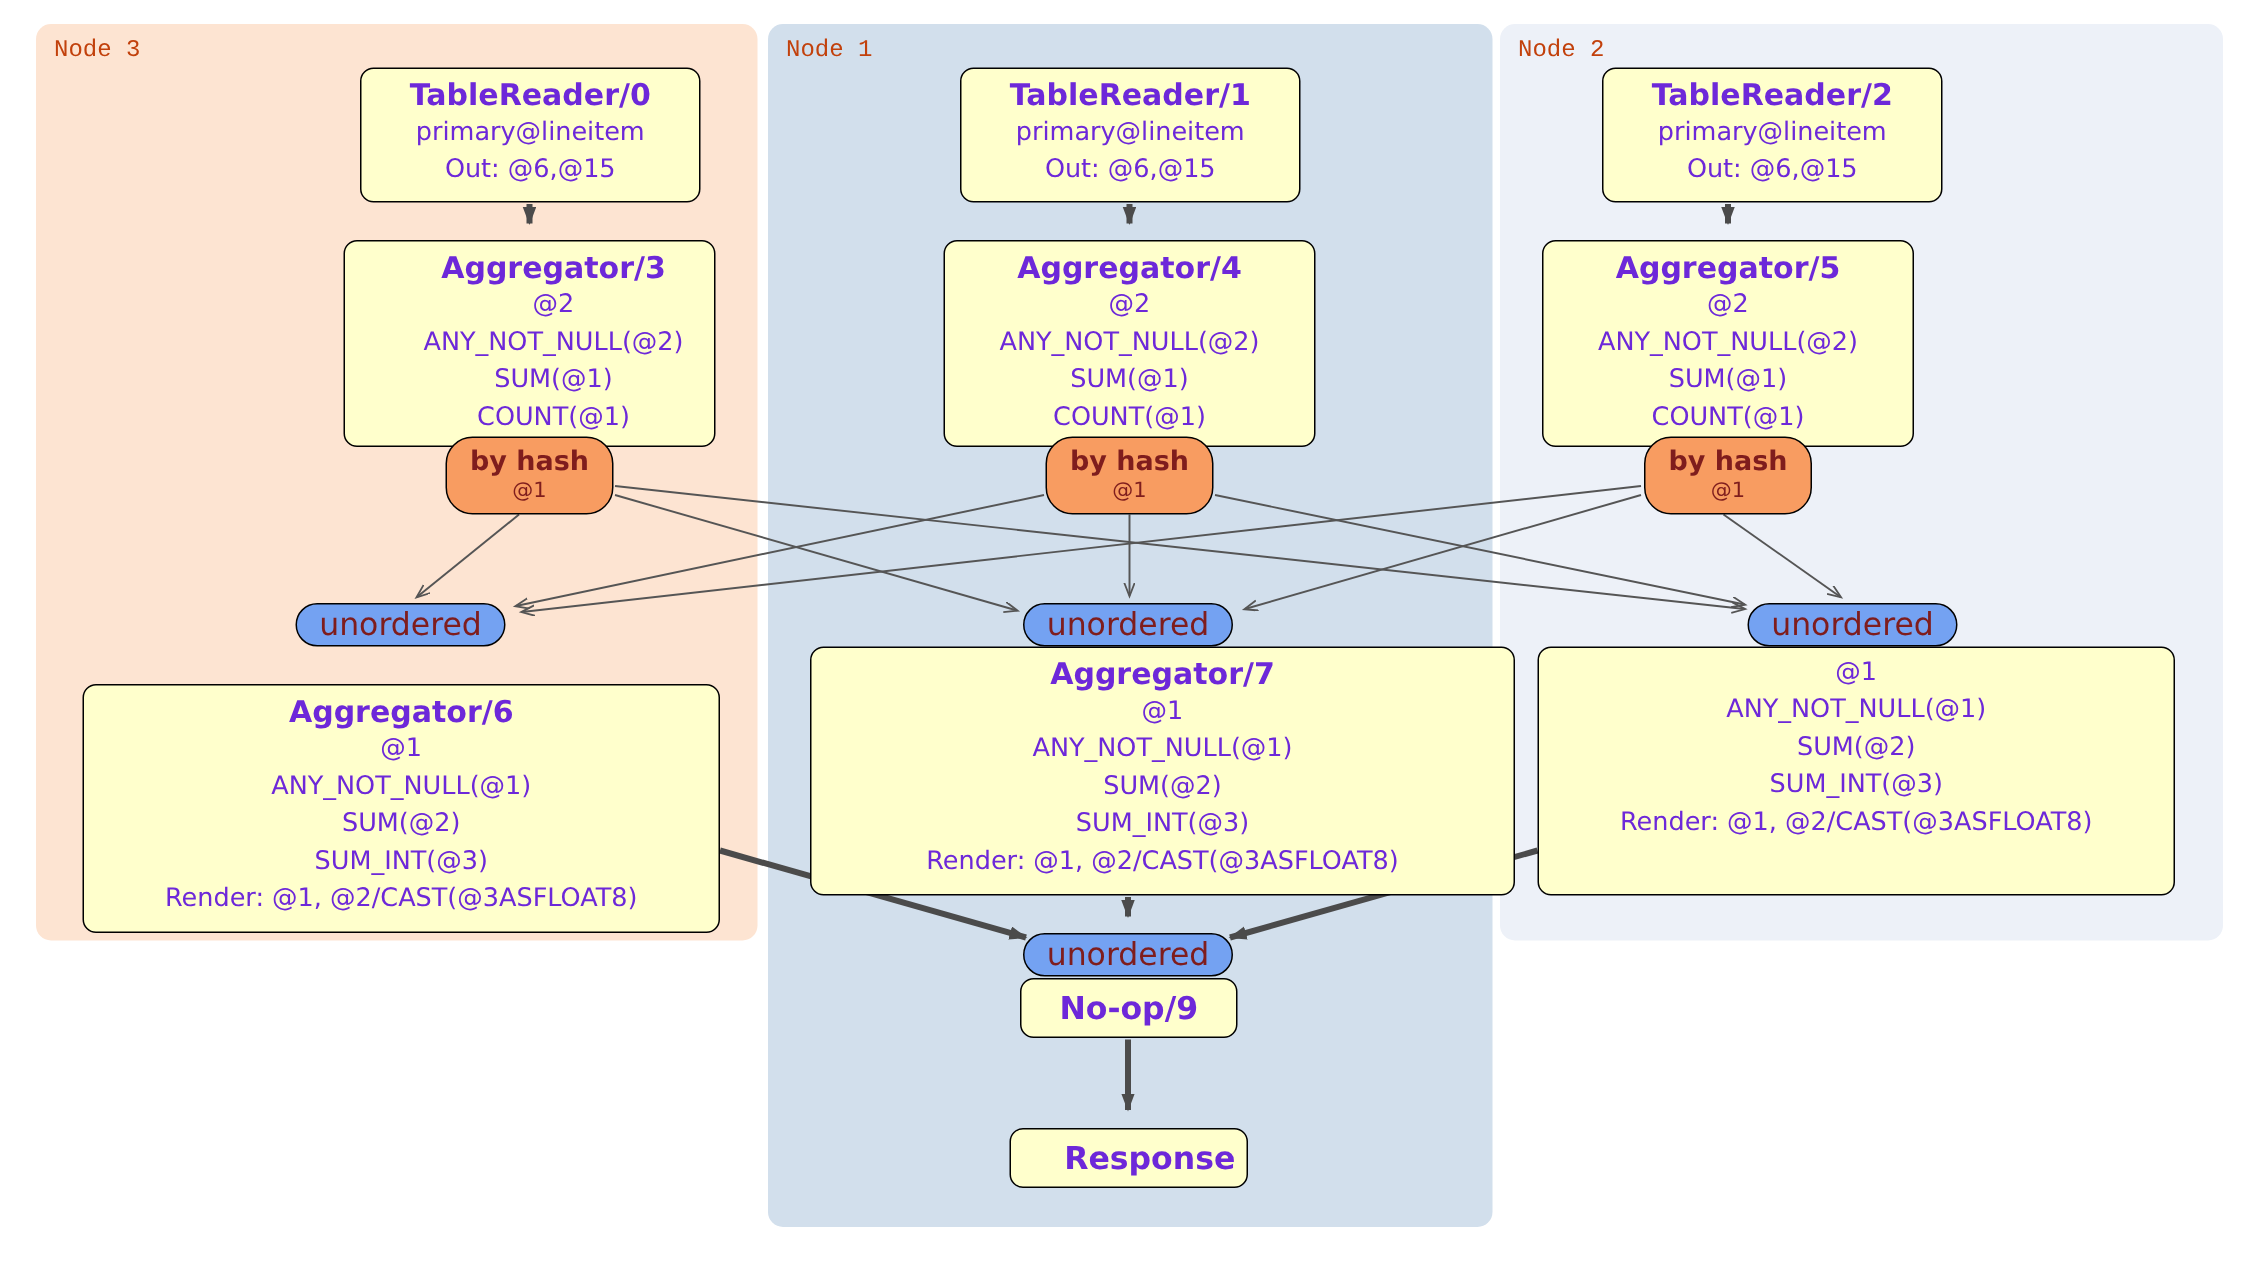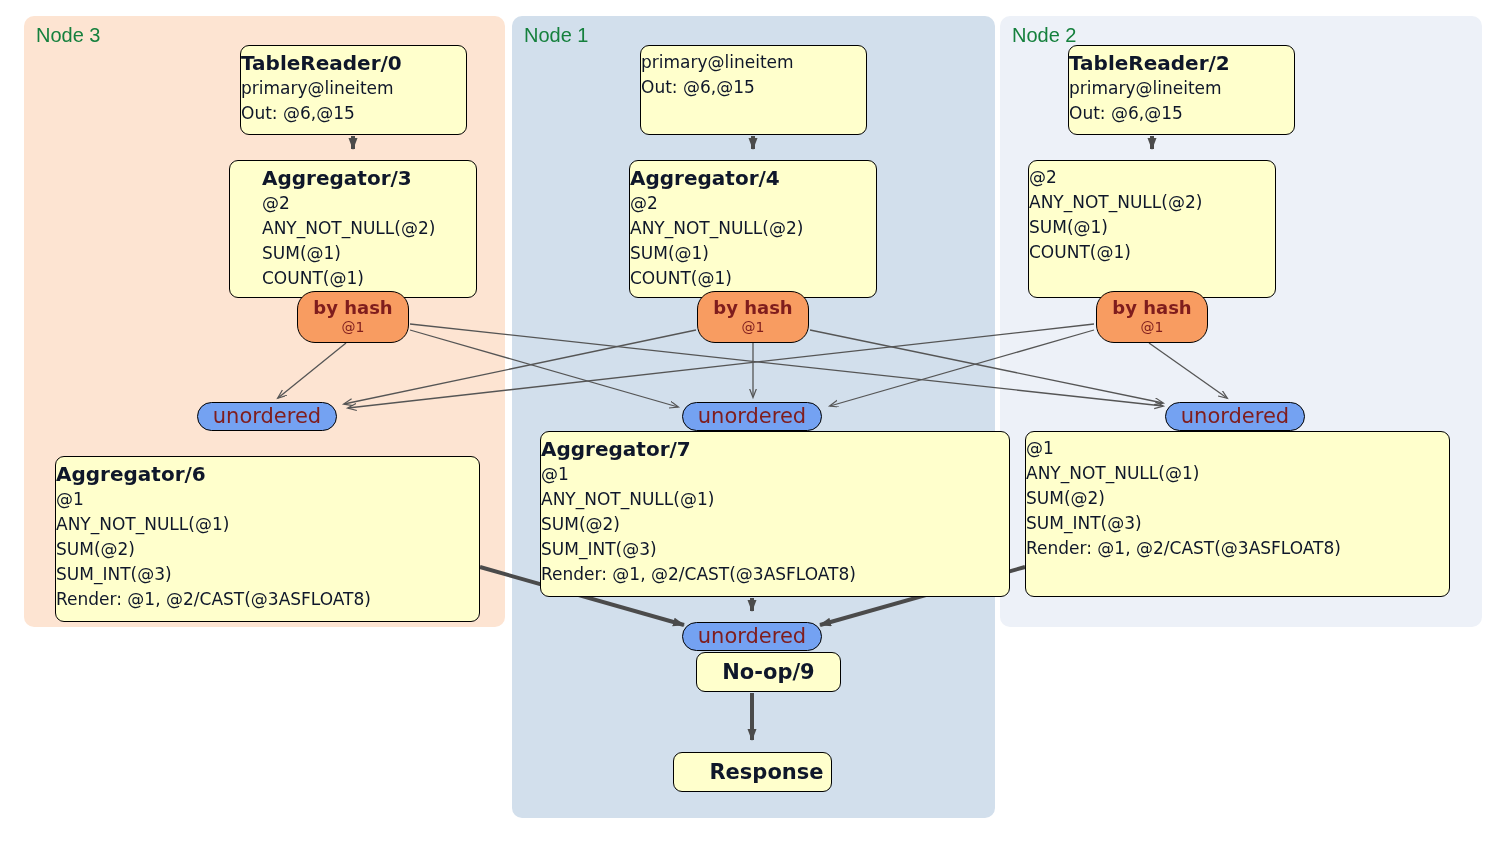--- a/index.html
+++ b/index.html
@@ -3,26 +3,26 @@
 <meta charset="utf-8">
 <style>
   html,body { margin:0; padding:0; background:#ffffff; }
   .canvas {
     position:relative; width:1504px; height:842px; background:#ffffff;
     font-family:"DejaVu Sans", sans-serif; overflow:hidden;
   }
   .region { position:absolute; border-radius:10px; z-index:1; }
   .region-label {
     position:absolute; left:12px; top:8px;
-    font-family:Liberation Sans, sans-serif; font-size:20px; color:#15803d;
+    font-family:Liberation Mono, monospace; font-size:16px; color:#c2410c;
   }
   .op {
     position:absolute; background:#ffffcc; border:1.6px solid #000000;
-    border-radius:9px; box-sizing:border-box;
-    padding-top:4px; z-index:3; color:#0f172a;
+    border-radius:9px; text-align:center; box-sizing:border-box;
+    padding-top:4px; z-index:3; color:#6d28d9;
   }
   .op-title { font-weight:bold; font-size:20px; line-height:26px; white-space:nowrap; }
   .op-line  { font-size:17px; line-height:25px; white-space:nowrap; }
   .op-small { display:flex; align-items:center; justify-content:center; padding-top:0; }
   .op-small .op-title { font-size:21px; }
   .router {
     position:absolute; background:#f89c61; border:1.6px solid #000000;
     border-radius:18px; text-align:center; z-index:4; box-sizing:border-box; color:#7f1d1d;
   }
   .router-label { font-weight:bold; font-size:18px; line-height:23px; padding-top:4px; }
@@ -81,20 +81,21 @@
       <path d="M752,693 L752,740" marker-end="url(#solidArrow)"></path>
     </g>
   </svg>
 
   <div class="op" style="left:240px; top:45px; width:227px; height:90px;">
     <div class="op-title">TableReader/0</div>
     <div class="op-line">primary@lineitem</div>
     <div class="op-line">Out: @6,@15</div>
   </div>
   <div class="op" style="left:640px; top:45px; width:227px; height:90px;">
+    <div class="op-title">TableReader/1</div>
     <div class="op-line">primary@lineitem</div>
     <div class="op-line">Out: @6,@15</div>
   </div>
   <div class="op" style="left:1068px; top:45px; width:227px; height:90px;">
     <div class="op-title">TableReader/2</div>
     <div class="op-line">primary@lineitem</div>
     <div class="op-line">Out: @6,@15</div>
   </div>
 
   <div class="op" style="left:229px; top:160px; width:248px; height:138px;padding-left:32px;">
@@ -105,20 +106,21 @@
     <div class="op-line">COUNT(@1)</div>
   </div>
   <div class="op" style="left:629px; top:160px; width:248px; height:138px;">
     <div class="op-title">Aggregator/4</div>
     <div class="op-line">@2</div>
     <div class="op-line">ANY_NOT_NULL(@2)</div>
     <div class="op-line">SUM(@1)</div>
     <div class="op-line">COUNT(@1)</div>
   </div>
   <div class="op" style="left:1028px; top:160px; width:248px; height:138px;">
+    <div class="op-title">Aggregator/5</div>
     <div class="op-line">@2</div>
     <div class="op-line">ANY_NOT_NULL(@2)</div>
     <div class="op-line">SUM(@1)</div>
     <div class="op-line">COUNT(@1)</div>
   </div>
 
   <div class="router" style="left:297px; top:291px; width:112px; height:52px;">
     <div class="router-label">by hash</div>
     <div class="router-detail">@1</div>
   </div>
@@ -154,21 +156,21 @@
   <div class="op" style="left:1025px; top:431px; width:425px; height:166px;">
     <div class="op-line">@1</div>
     <div class="op-line">ANY_NOT_NULL(@1)</div>
     <div class="op-line">SUM(@2)</div>
     <div class="op-line">SUM_INT(@3)</div>
     <div class="op-line">Render: @1, @2/CAST(@3ASFLOAT8)</div>
   </div>
 
   <div class="sync" style="left:682px; top:622px; width:140px; height:29px;">unordered</div>
 
-  <div class="op op-small" style="left:696px; top:652px; width:145px; height:40px;">
+  <div class="op op-small" style="left:680px; top:652px; width:145px; height:40px;">
     <div class="op-title">No-op/9</div>
   </div>
 
   <div class="op op-small" style="left:673px; top:752px; width:159px; height:40px;padding-left:28px;">
     <div class="op-title">Response</div>
   </div>
 
 </div>
 
 </body></html>

